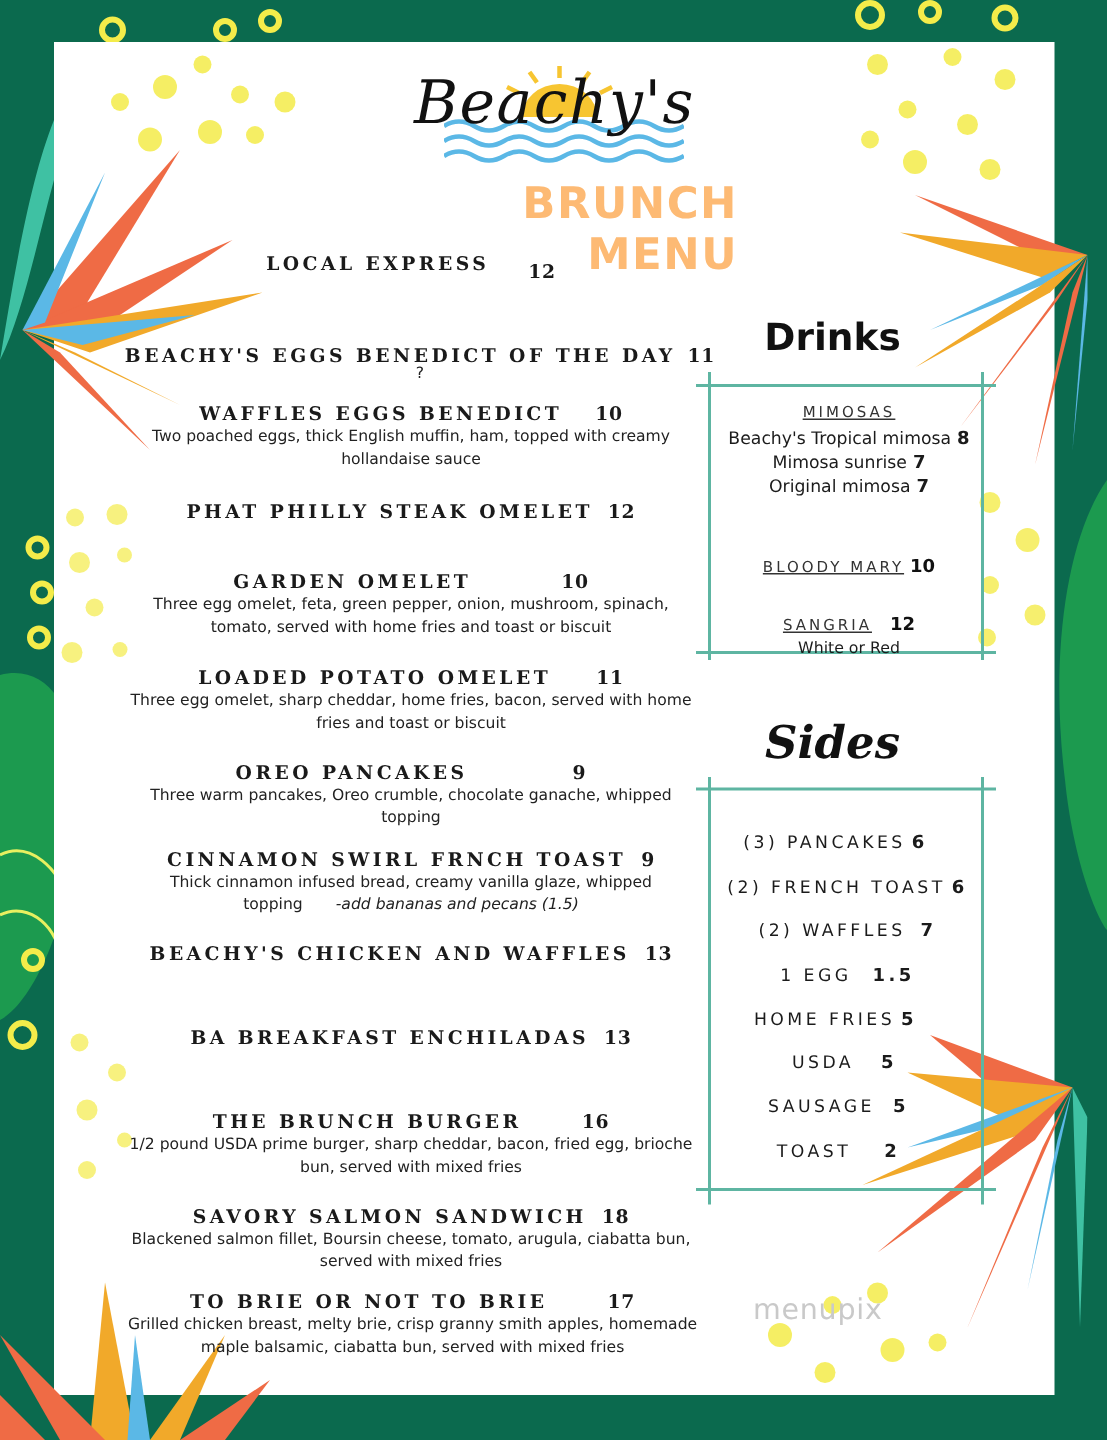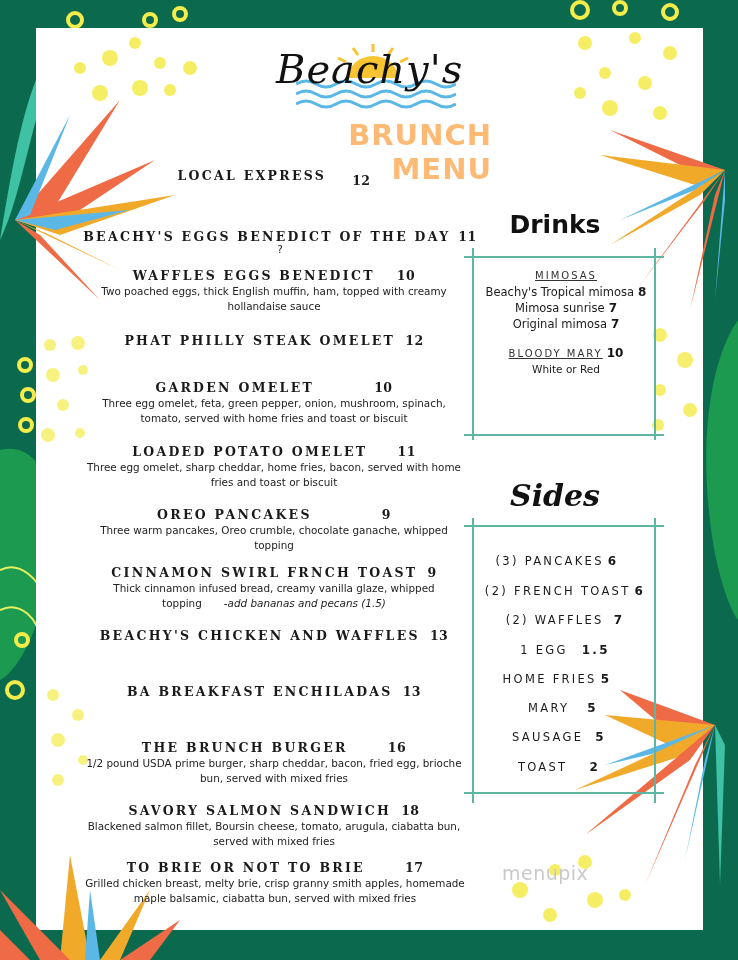--- a/index.html
+++ b/index.html
@@ -274,32 +274,33 @@
 <div class="hline" style="left:464px;top:256px;width:200px"></div>
 <div class="vline" style="left:472px;top:248px;height:192px"></div>
 <div class="vline" style="left:654px;top:248px;height:192px"></div>
 <div class="hline" style="left:464px;top:434px;width:200px"></div>
 
 <div style="position:absolute;left:474px;top:270px;width:184px;text-align:center">
   <div class="drink-cat">MIMOSAS</div>
   <div class="drink-line" style="margin-top:3px;white-space:nowrap"><span>Beachy's Tropical mimosa</span><span class="p">8</span></div>
   <div class="drink-line"><span>Mimosa sunrise</span><span class="p">7</span></div>
   <div class="drink-line"><span>Original mimosa</span><span class="p">7</span></div>
-  <div style="margin-top:10px"><span class="drink-cat">BLOODY MARY</span><span class="p">10</span></div>
+  <div style="margin-top:34px"><span class="drink-cat">BLOODY MARY</span><span class="p">10</span></div>
+  <div style="margin-top:20px"><span class="drink-cat">SANGRIA</span><span class="p" style="margin-left:12px">12</span></div>
   <div class="drink-line" style="font-size:10.5px">White or Red</div>
 </div>
 
 <div class="section-title" style="left:500px;top:478px;width:110px;font-size:30px;font-family:'DejaVu Serif',serif;font-style:italic">Sides</div>
 <div class="hline" style="left:464px;top:525px;width:200px"></div>
 <div class="vline" style="left:472px;top:518px;height:285px"></div>
 <div class="vline" style="left:654px;top:518px;height:285px"></div>
 <div class="hline" style="left:464px;top:792px;width:200px"></div>
 
 <div class="side-line" style="top:554px;left:462px"><span>(3) PANCAKES</span><span class="p">6</span></div>
 <div class="side-line" style="top:584px;left:470px"><span>(2) FRENCH TOAST</span><span class="p">6</span></div>
 <div class="side-line" style="top:613px;left:470px"><span>(2) WAFFLES</span><span class="p" style="margin-left:10px">7</span></div>
 <div class="side-line" style="top:643px;left:470px"><span>1 EGG</span><span class="p" style="margin-left:14px">1.5</span></div>
 <div class="side-line" style="top:672px;left:462px"><span>HOME FRIES</span><span class="p">5</span></div>
-<div class="side-line" style="top:701px;left:468px"><span>MARY</span><span class="p" style="margin-left:18px">5</span></div>
+<div class="side-line" style="top:701px;left:468px"><span>USDA</span><span class="p" style="margin-left:18px">5</span></div>
 <div class="side-line" style="top:730px;left:464px"><span>SAUSAGE</span><span class="p" style="margin-left:12px">5</span></div>
 <div class="side-line" style="top:760px;left:464px"><span>TOAST</span><span class="p" style="margin-left:22px">2</span></div>
 
 <div class="watermark">menupix</div>
 
 </body></html>

